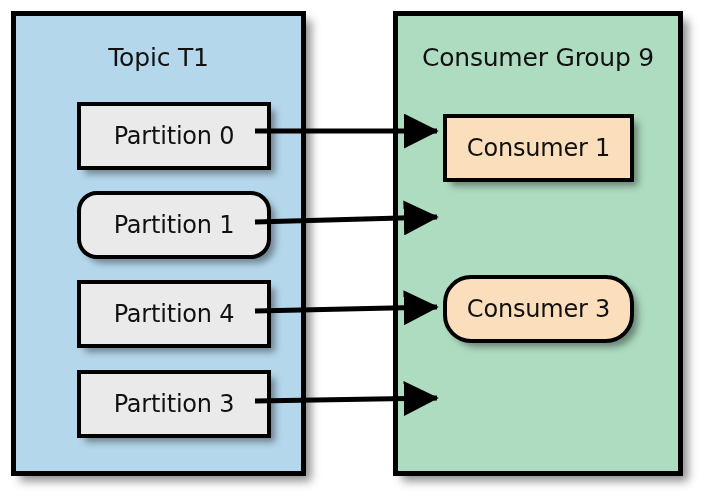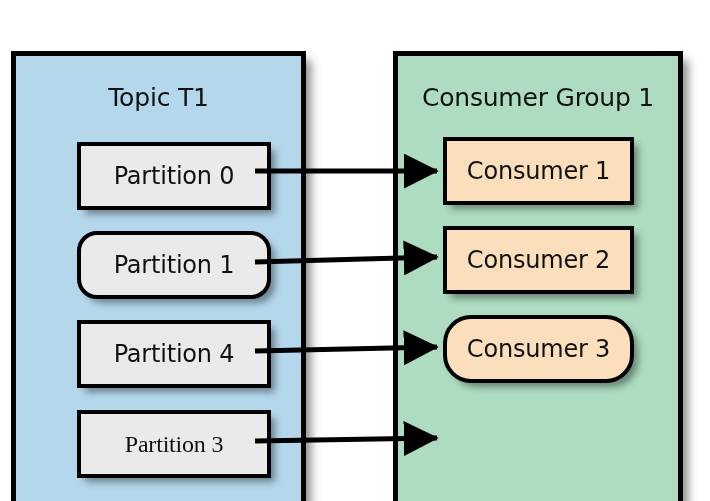--- a/index.html
+++ b/index.html
@@ -14,21 +14,20 @@
     overflow: hidden;
     font-family: "DejaVu Sans", "Liberation Sans", sans-serif;
   }
 
   #diagram {
     position: absolute;
     left: 0;
     top: 0;
     width: 710px;
     height: 363px;
-    margin-top: 40px;
   }
 
   .panel {
     position: absolute;
     border: 5px solid #000000;
     box-sizing: border-box;
     box-shadow: 7px 7px 9px -2px rgba(0,0,0,0.45);
   }
 
   #topic-panel {
@@ -114,36 +113,33 @@
     </div>
 
     <div class="node partition-node" style="top:175px;border-radius:20px;">
       <span class="node-label">Partition 1</span>
     </div>
 
     <div class="node partition-node" style="top:264px;">
       <span class="node-label">Partition 4</span>
     </div>
 
-    <div class="node partition-node" style="top:354px;font-family:Liberation Serif, serif;">
+    <div class="node partition-node" style="top:354px;">
       <span class="node-label">Partition 3</span>
     </div>
   </div>
 
   <div class="panel" id="group-panel">
-    <div class="panel-title">Consumer Group 1</div>
+    <div class="panel-title">Consumer Group 9</div>
   </div>
 
-  <div class="node consumer-node" style="top:97px;">
+  <div class="node consumer-node" style="top:114px;">
     <span class="node-label">Consumer 1</span>
   </div>
 
-  <div class="node consumer-node" style="top:186px;">
-    <span class="node-label">Consumer 2</span>
-  </div>
 
   <div class="node consumer-node" style="top:275px;border-radius:28px;">
     <span class="node-label">Consumer 3</span>
   </div>
 
 
   <svg id="links" viewBox="0 0 710 501">
     <defs>
       <marker id="arrowhead" viewBox="0 0 10 10" refX="9.5" refY="5" markerWidth="7" markerHeight="7" orient="auto-start-reverse">
         <path d="M 0 0 L 10 5 L 0 10 z" fill="#000000"></path>

